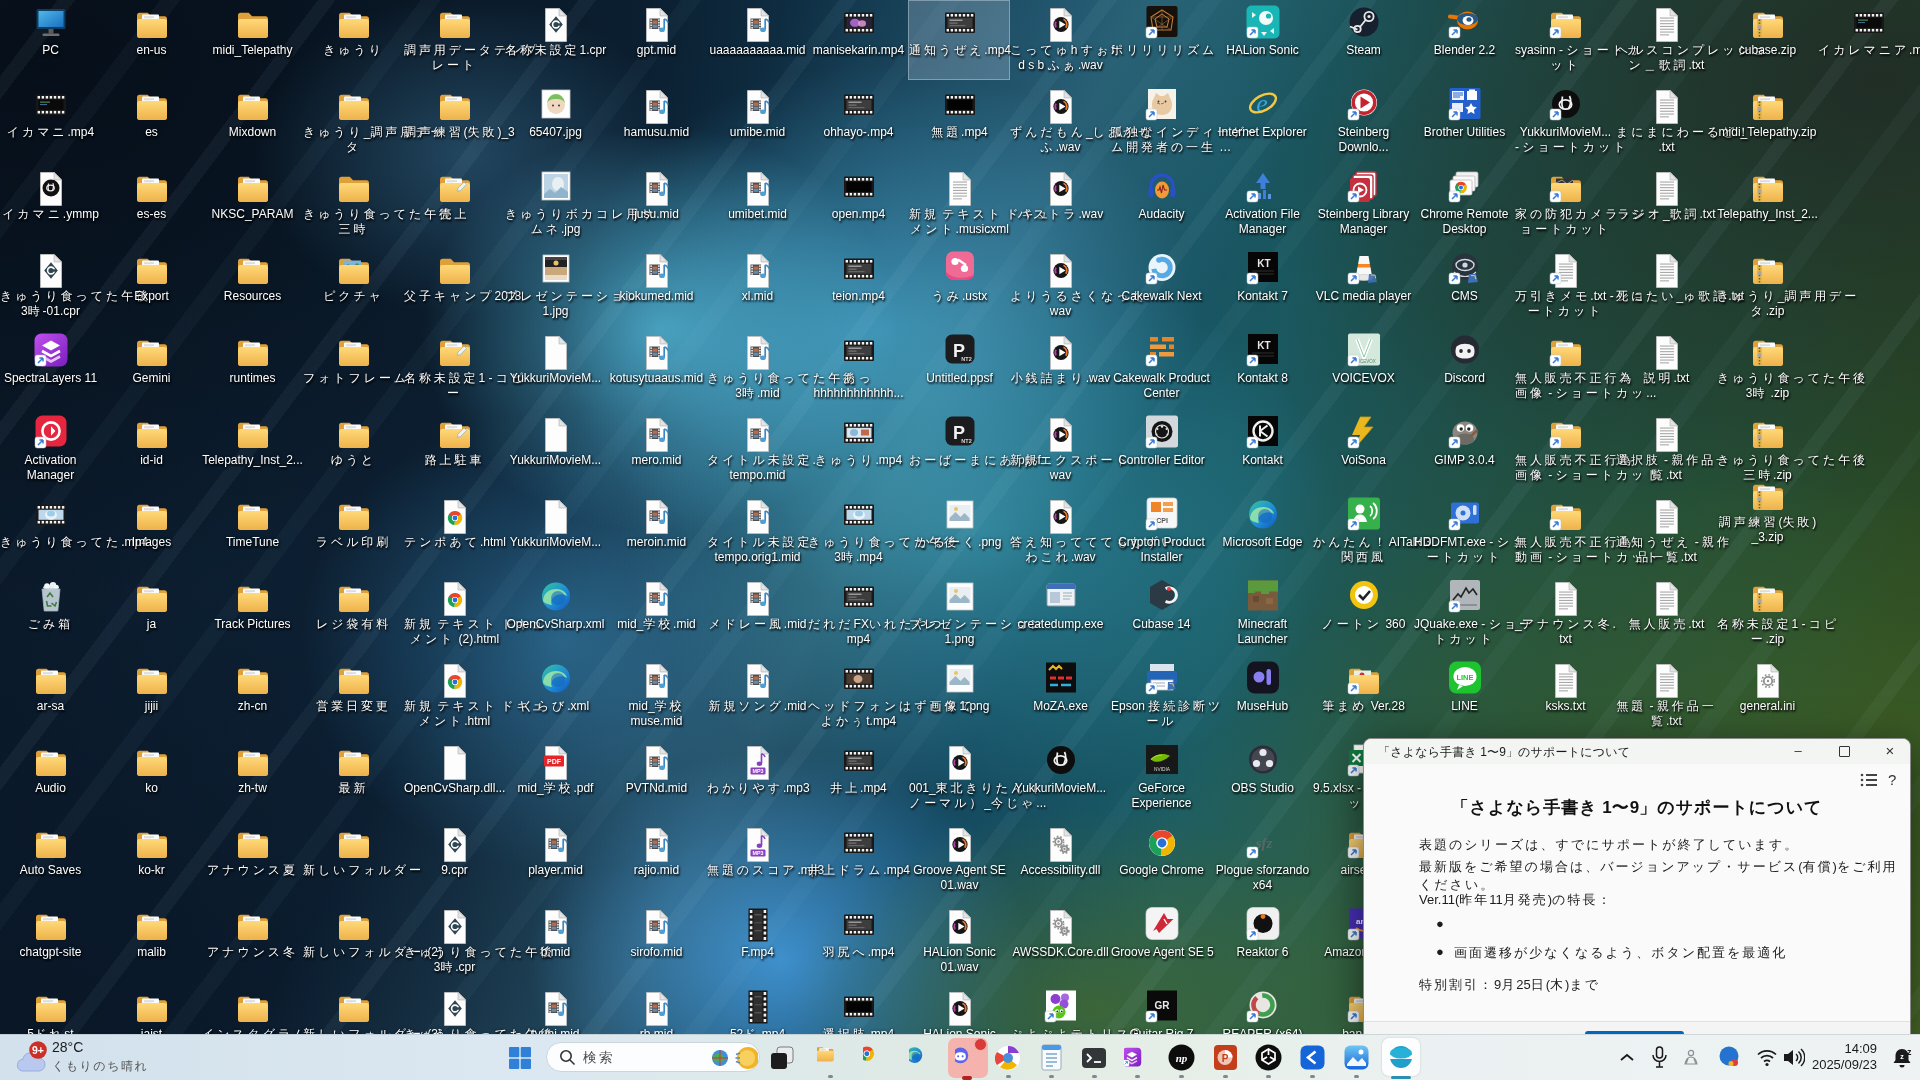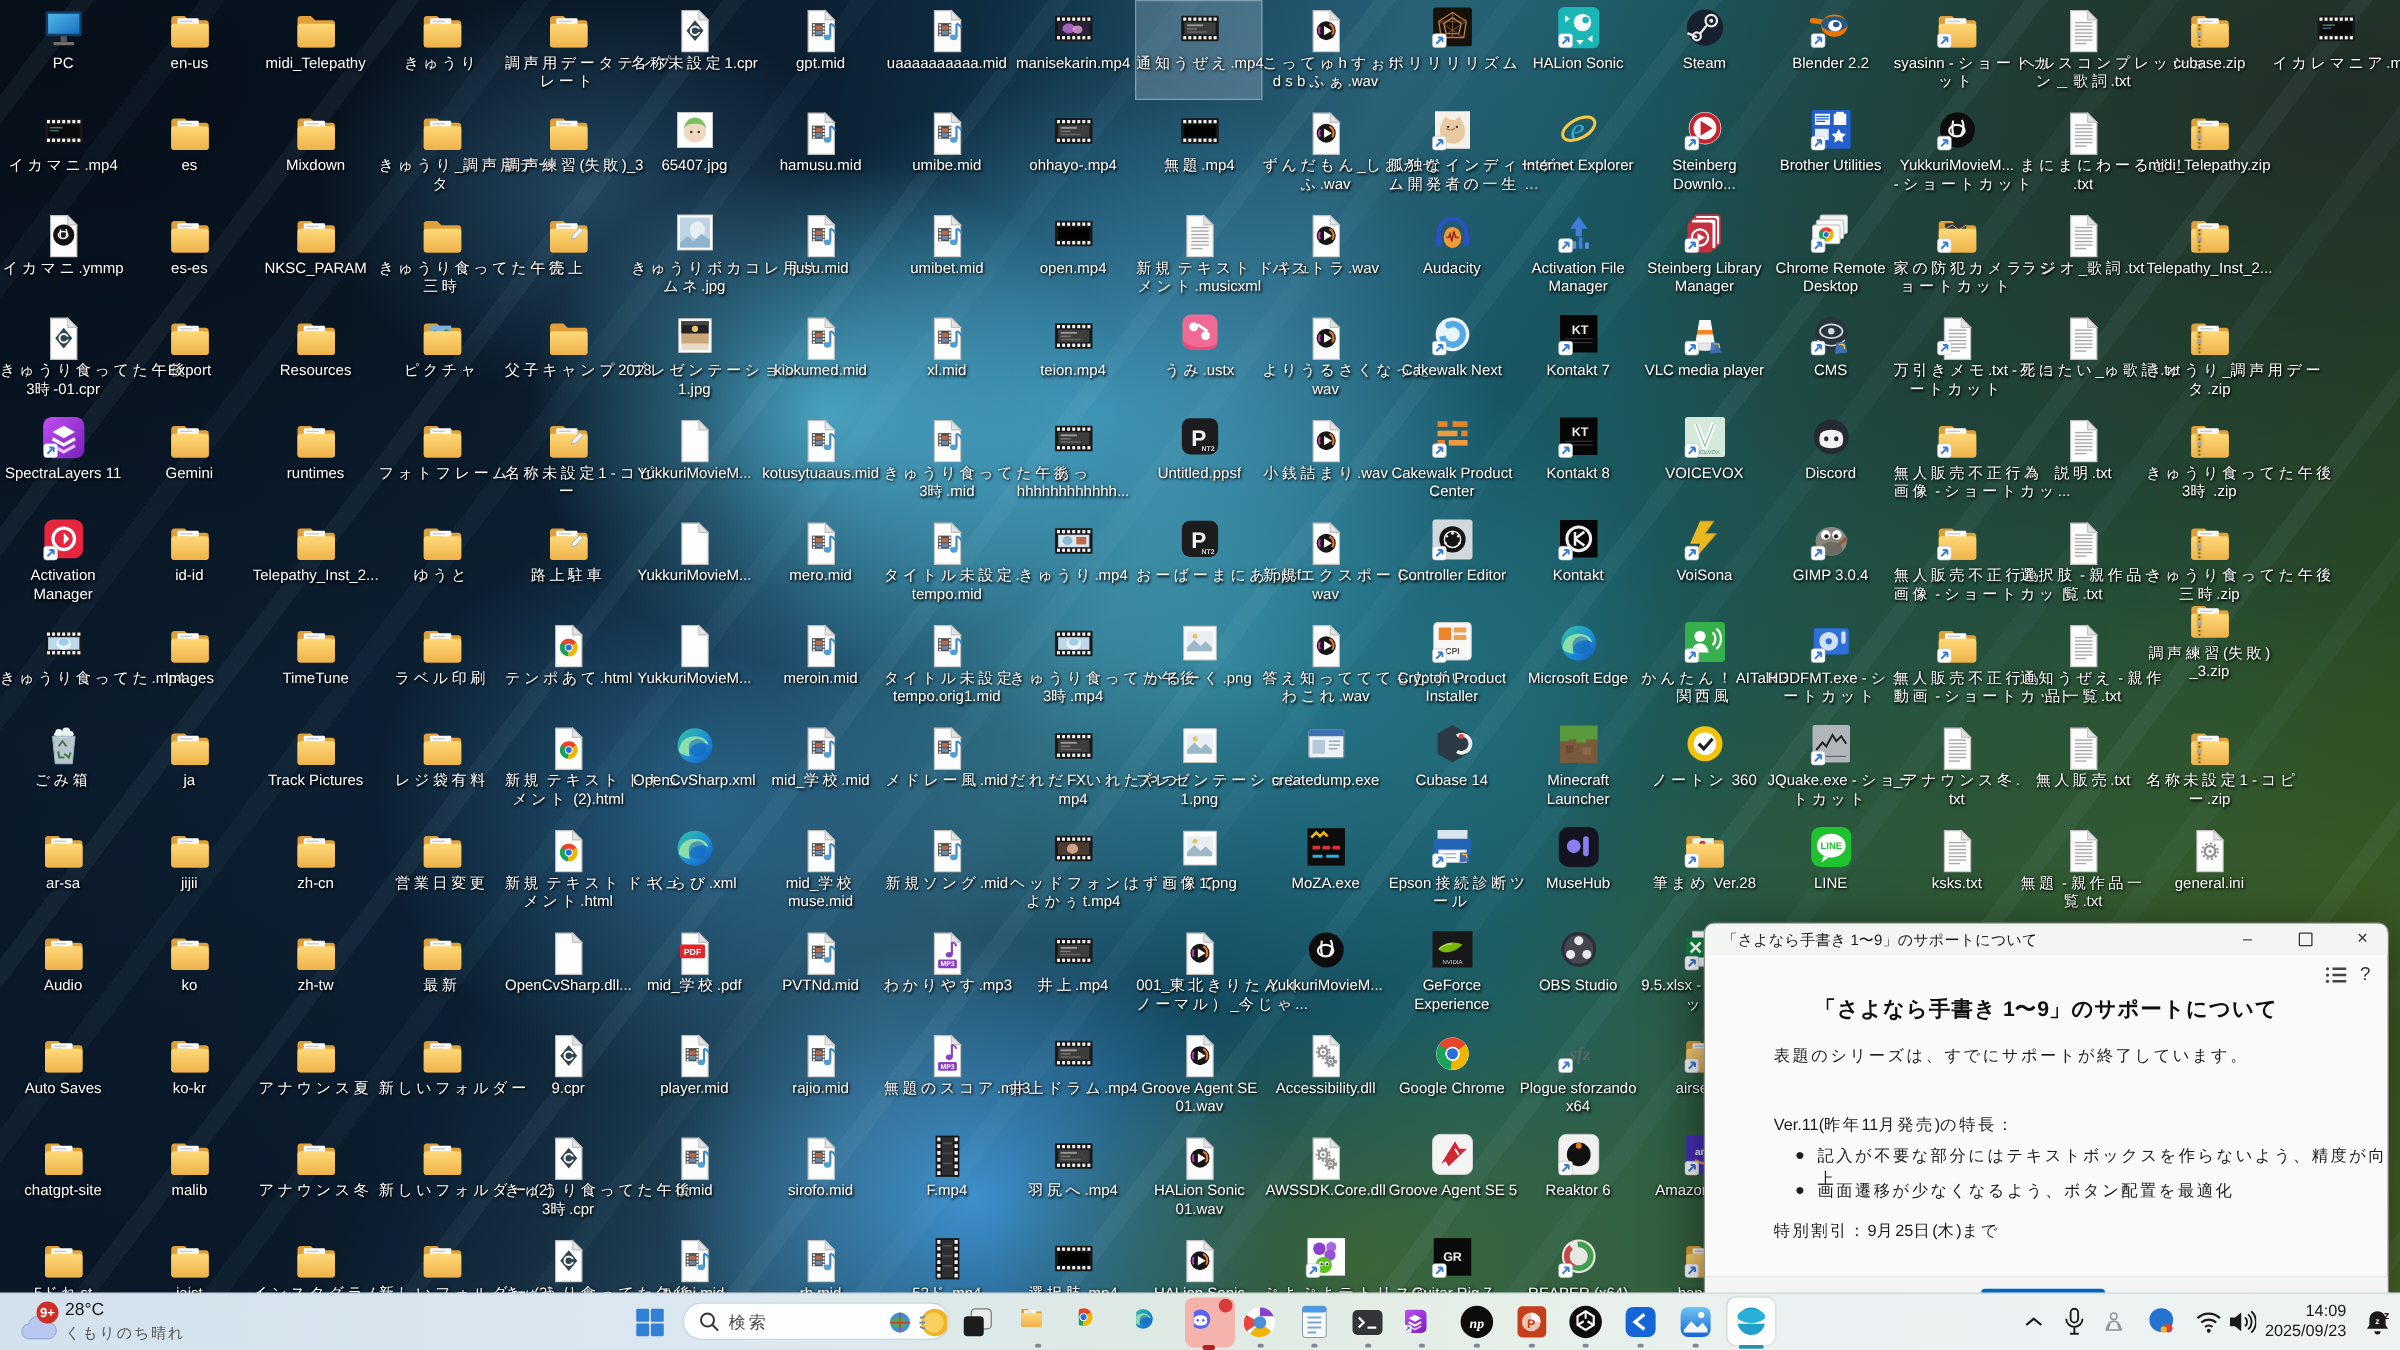--- a/index.html
+++ b/index.html
@@ -2681,23 +2681,23 @@
 <circle cx="2" cy="3" r="1.3" fill="#444"></circle>
       <rect x="6" y="2" width="11" height="2" fill="#444"></rect>
 <circle cx="2" cy="8" r="1.3" fill="#444"></circle>
       <rect x="6" y="7" width="11" height="2" fill="#444"></rect>
 <circle cx="2" cy="13" r="1.3" fill="#444"></circle>
       <rect x="6" y="12" width="11" height="2" fill="#444"></rect>
     </svg>
 <div style="position:absolute;left:524px;top:32px;font-size:15px;color:#333">?</div>
 <div class="hd"><span class="j">「さよなら手書き</span> 1<span class="j">〜</span>9<span class="j">」のサポートについて</span></div>
 <div class="bd" style="left:55px;top:97px"><span class="j">表題のシリーズは、すでにサポートが終了しています。</span></div>
+<div class="bd" style="left:55px;top:119px"><span class="j">最新版をご希望の場合は、バージョンアップ・サービス</span>(<span class="j">有償</span>)<span class="j">をご利用ください。</span></div>
 <div class="bd" style="left:55px;top:152px">Ver.11(<span class="j">昨年</span>11<span class="j">月発売</span>)<span class="j">の特長：</span></div>
 <div class="bd" style="left:72px;top:177px">●</div>
-<div class="bd" style="left:90px;top:177px"><span class="j">記入が不要な部分にはテキストボックスを作らないよう、精度が向上</span></div>
 <div class="bd" style="left:72px;top:205px">●</div>
 <div class="bd" style="left:90px;top:205px"><span class="j">画面遷移が少なくなるよう、ボタン配置を最適化</span></div>
 <div class="bd" style="left:55px;top:237px"><span class="j">特別割引：</span>9<span class="j">月</span>25<span class="j">日</span>(<span class="j">木</span>)<span class="j">まで</span></div>
 <div style="position:absolute;left:0;top:282px;width:100%;height:1px;background:#e0e0e0"></div>
 <div style="position:absolute;left:0;top:283px;width:100%;height:13px;background:#f4f4f4"></div>
 <div style="position:absolute;left:221px;top:292px;width:99px;height:4px;background:#0067c0;border-radius:3px 3px 0 0"></div>
 </div>
 <div id="tb">
 <svg class="abs" style="left:14px;top:3px" width="36" height="40" viewBox="0 0 36 40">
 <path d="M8 33a6 6 0 0 1 1-11.8A7.5 7.5 0 0 1 23.5 20a5.5 5.5 0 0 1 2 13z" fill="#b8c8ee" stroke="#8fa3d8" stroke-width="0.8"></path>

